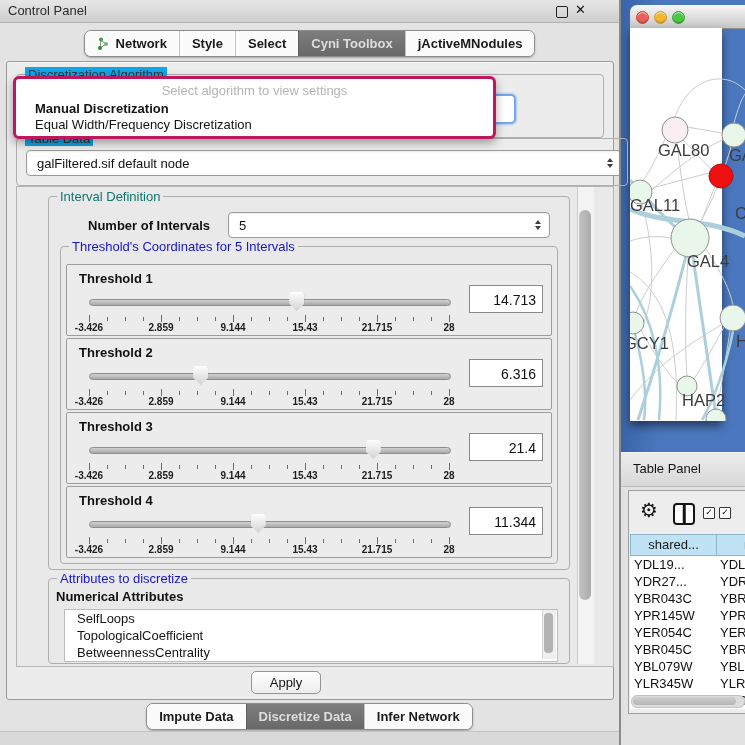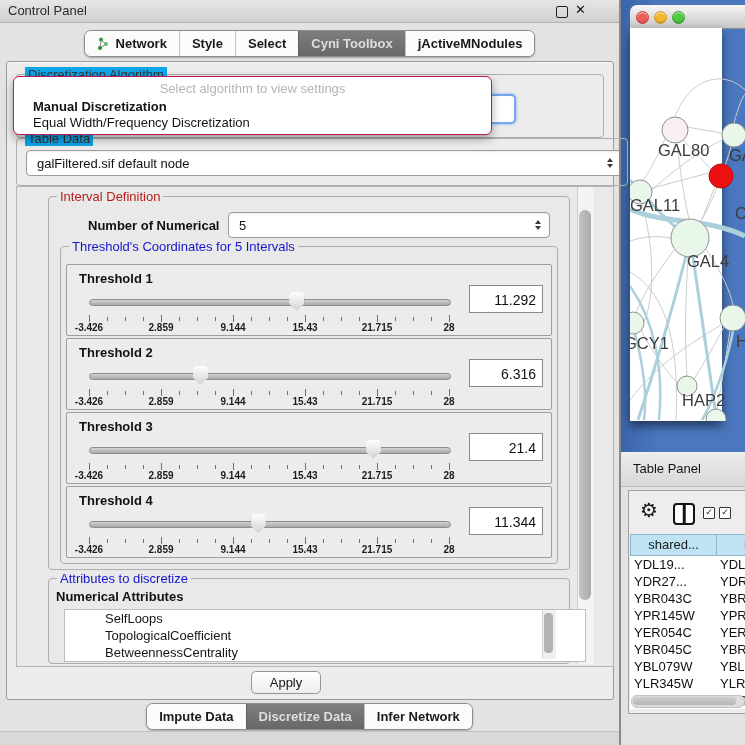--- a/index.html
+++ b/index.html
@@ -28,21 +28,21 @@
   #main-frame{left:6px;top:61px;width:606px;height:637px;border:1px solid #9a9a9a;border-radius:3px;background:#ececec;box-shadow:inset 0 1px 0 #f8f8f8;}
 
   .grp{border:1px solid #aeaeae;border-radius:4px;}
   .grp-label{position:absolute;top:-8px;left:8px;padding:0 3px;font-size:13px;white-space:nowrap;}
   .on-light{background:#0ea5e9;}
   .on-scroll{background:#e9e9e9;}
 
   #algo-group{left:16px;top:74px;width:586px;height:62px;z-index:1;}
   #algo-combo{left:24px;top:94px;width:488px;height:26px;background:#fff;border:2px solid #74a7ef;border-radius:5px;box-shadow:0 0 3px #74a7ef;z-index:2;}
 
-  #algo-popup{left:13px;top:76px;width:477px;height:57px;background:#fff;border:1px solid #be185d;border-radius:6px;box-shadow:0 4px 10px rgba(0,0,0,.35);z-index:50;overflow:hidden;}
+  #algo-popup{left:13px;top:76px;width:477px;height:57px;background:#fff;border:3px solid #be185d;border-radius:6px;box-shadow:0 4px 10px rgba(0,0,0,.35);z-index:50;overflow:hidden;}
   #popup-prompt{height:18px;padding-top:4px;text-align:center;font-size:13px;color:#b4b4b4;}
   .popt{height:16px;line-height:16px;font-size:13px;color:#141414;padding-left:19px;white-space:nowrap;}
   .popt.bold{font-weight:bold;}
 
   #tabledata-group{left:16px;top:138px;width:586px;height:46px;z-index:3;padding-left:24px;}
   .combo{position:absolute;background:#fff;border:1px solid #9b9b9b;border-radius:4px;font-size:13px;color:#111;display:flex;align-items:center;padding:0 22px 0 10px;box-shadow:inset 0 1px 2px rgba(0,0,0,.08);}
   .spinner{position:absolute;right:8px;top:50%;transform:translateY(-50%);display:flex;flex-direction:column;align-items:center;}
   .sp-u{width:0;height:0;border-left:3.5px solid transparent;border-right:3.5px solid transparent;border-bottom:4.5px solid #3c3c3c;margin-bottom:2px;}
   .sp-d{width:0;height:0;border-left:3.5px solid transparent;border-right:3.5px solid transparent;border-top:4.5px solid #3c3c3c;}
   #tabledata-combo{left:26px;top:150px;width:562px;height:24px;}
@@ -63,21 +63,21 @@
   .slthumb{position:absolute;top:1px;width:15px;height:19px;background:linear-gradient(#fefefe,#d2d2d2);clip-path:polygon(50% 100%,0 62%,0 14%,14% 0,86% 0,100% 14%,100% 62%);filter:drop-shadow(0 0 1px #777);}
   .ticks{position:absolute;left:22px;top:50px;width:360px;height:8px;}
   .tick{position:absolute;top:2px;width:1px;height:4px;background:#6e6e6e;}
   .tick.major{top:0;height:7px;}
   .ticklabs{position:absolute;left:22px;top:57px;width:360px;height:11px;}
   .ticklab{position:absolute;transform:translateX(-50%);font-size:10px;font-weight:bold;color:#1c1c1c;white-space:nowrap;}
   .thval{position:absolute;right:8px;top:20px;width:74px;height:28px;background:#fff;border:1px solid #8a8a8a;font-size:14px;color:#111;text-align:right;line-height:28px;padding-right:6px;box-sizing:border-box;}
 
   #attrs-group{left:48px;top:578px;width:520px;height:84px;}
   #attrs-sublabel{left:56px;top:589px;font-size:13px;font-weight:bold;color:#111;}
-  #attrs-list{left:64px;top:609px;width:492px;height:51px;background:#fff;border:1px solid #bdbdbd;overflow:hidden;padding-left:28px;}
+  #attrs-list{left:64px;top:609px;width:492px;height:51px;background:#fff;border:1px solid #bdbdbd;overflow:hidden;}
   .attr-item{height:17px;line-height:17px;font-size:13px;color:#151515;padding-left:12px;white-space:nowrap;}
   #attrs-scroll{left:542px;top:610px;width:13px;height:49px;background:#efefef;border-left:1px solid #d5d5d5;}
   #attrs-thumb{left:544px;top:613px;width:9px;height:40px;background:#b3b3b3;border-radius:4px;}
 
   #apply-btn{left:251px;top:671px;width:68px;height:21px;background:linear-gradient(#fefefe,#ededed);border:1px solid #949494;border-radius:5px;font-size:13px;color:#141414;text-align:center;line-height:21px;}
   #bottom-strip{left:0;top:731px;width:619px;height:14px;background:#d9d9d9;border-top:1px solid #c2c2c2;}
 
   
   #desktop{left:621px;top:0;width:124px;height:452px;background:linear-gradient(90deg,#3a64a9,#4a77bd 30%,#4a77bd);}
   #net-titlebar{left:630px;top:5px;width:115px;height:23px;background:linear-gradient(#f7f7f7,#c7c7c7);border-top-left-radius:7px;border-bottom:1px solid #8f8f8f;}
@@ -170,23 +170,23 @@
           <span class="sp-u"></span>
           <span class="sp-d"></span>
         </span>
     </div>
 
     <div id="scrollpane" class="abs"></div>
     <div id="vscroll-track" class="abs"></div>
     <div id="vscroll-thumb" class="abs"></div>
 
     <div id="interval-group" class="abs grp">
-      <span class="grp-label on-scroll" id="interval-label" style="color: #b91c1c;">Interval Definition</span>
-    </div>
-    <div id="num-intervals-label" class="abs">Number of Numerical</div>
+      <span class="grp-label on-scroll" id="interval-label" style="color: #0f766e;">Interval Definition</span>
+    </div>
+    <div id="num-intervals-label" class="abs">Number of Intervals</div>
     <div id="num-intervals-combo" class="combo">
       <span>5</span>
       <span class="spinner">
           <span class="sp-u"></span>
           <span class="sp-d"></span>
         </span>
     </div>
     <div id="thresholds-group" class="abs grp">
       <span class="grp-label on-scroll" id="thresholds-label" style="color: rgb(21, 21, 204);">Threshold's Coordinates for 5 Intervals</span>
     </div>
@@ -221,21 +221,21 @@
             <div class="tick major" style="left: 100%;"></div>
           </div>
           <div class="ticklabs">
             <div class="ticklab" style="left: 0%;">-3.426</div>
             <div class="ticklab" style="left: 20%;">2.859</div>
             <div class="ticklab" style="left: 40%;">9.144</div>
             <div class="ticklab" style="left: 60%;">15.43</div>
             <div class="ticklab" style="left: 80%;">21.715</div>
             <div class="ticklab" style="left: 100%;">28</div>
           </div>
-          <div class="thval">11.292</div>
+          <div class="thval">14.713</div>
         </div>
         <div class="thpanel abs" style="top: 338px;">
           <div class="thlabel">Threshold 2</div>
           <div class="slzone">
             <div class="sltrack"></div>
             <div class="slthumb" style="left: calc(31% - 7.5px);"></div>
           </div>
           <div class="ticks">
             <div class="tick major" style="left: 0%;"></div>
             <div class="tick" style="left: 5%;"></div>

